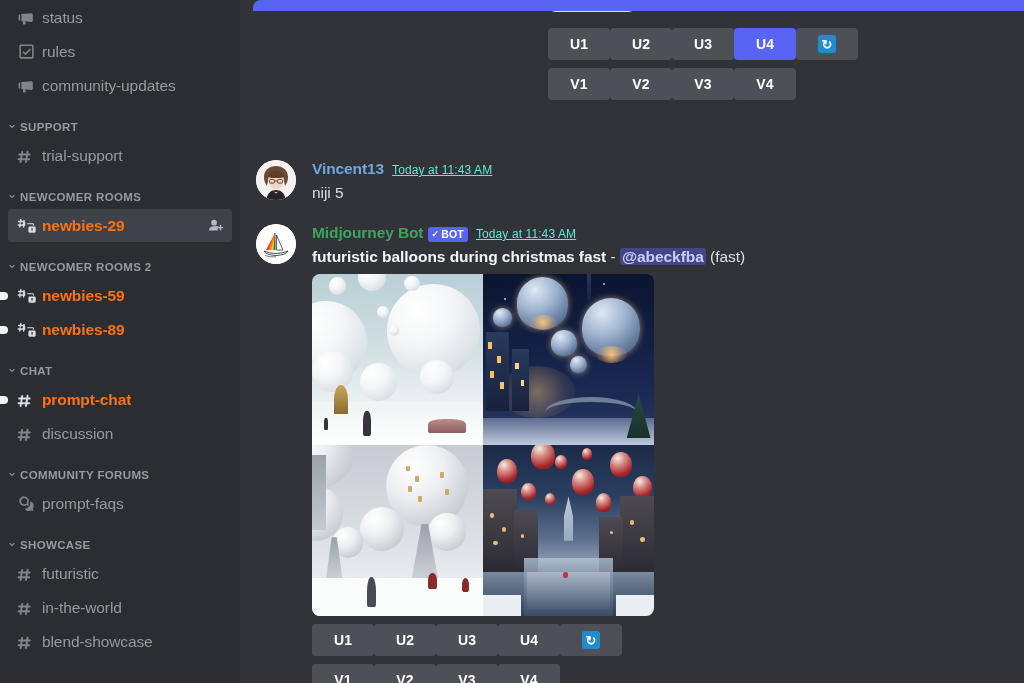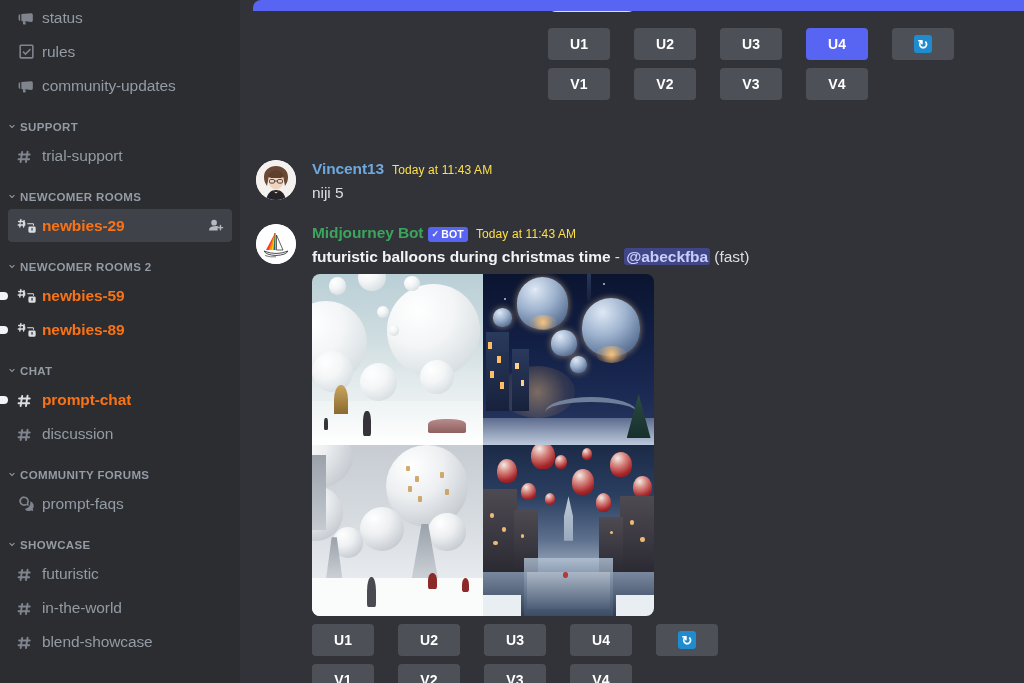--- a/index.html
+++ b/index.html
@@ -117,23 +117,24 @@
     padding: 1px 4px 1px 3px;
     margin-left: 5px;
     height: 15px;
     position: relative;
     top: -1px;
     letter-spacing: 0.2px;
   }
   .botbadge .ck { font-size: 9px; margin-right: 2px; }
   .mtime {
     font-size: 12px;
-    color: #fde047;
+    color: #5eead4;
     margin-left: 8px;
     letter-spacing: 0.1px;
+    text-decoration: underline;
   }
   .mtext {
     font-size: 15.5px;
     color: #dbdee1;
     line-height: 21px;
     letter-spacing: -0.05px;
   }
   .mtext.bold { font-weight: 700; color: #f2f3f5; }
   .mention {
     background: rgba(88,101,242,0.42);
@@ -187,21 +188,21 @@
   
   .q4 { background: linear-gradient(#1b2a47 0%, #2b3f61 30%, #5c6f8c 55%, #8c9bb0 68%, #2e3e56 100%); }
   .q4 .rb { position:absolute; border-radius:50% 50% 42% 42%;
     background: radial-gradient(circle at 35% 25%, #f2ece6 0%, #d98d86 30%, #a8262a 70%, #6d1519 100%); }
   .q4 .bld { position:absolute; background: linear-gradient(#4e4a52, #2b2a33); }
   .q4 .lite { position:absolute; background:#ffc878; border-radius:50%; opacity:.9; }
   .q4 .canal { position:absolute; left:24%; right:24%; bottom:0; height:34%;
     background: linear-gradient(rgba(180,196,214,.8), rgba(60,76,102,.95)); }
 
   
-  .btnrow { display: flex; gap: 24px; margin-top: 8px; }
+  .btnrow { display: flex; gap: 0; margin-top: 8px; }
   .mjbtn {
     width: 62px; height: 32px;
     background: #4e5058;
     border-radius: 4px;
     display: flex; align-items: center; justify-content: center;
     color: #ffffff;
     font-size: 14px;
     font-weight: 600;
     cursor: pointer;
     border: none;
@@ -468,21 +469,21 @@
         <div class="mhead">
           <span class="mauthor" style="color:#3ba55d">Midjourney Bot</span>
           <span class="botbadge">
             <span class="ck">✓</span>
             <span>BOT</span>
           </span>
           <span class="mtime">Today at 11:43 AM</span>
         </div>
 
         <div class="mtext bold">
-          <span>futuristic balloons during christmas time</span><span class="dash">&nbsp;</span><span class="dash">-</span><span class="dash">&nbsp;</span><span class="mention">@abeckfba</span><span class="paren">&nbsp;</span><span class="paren">(fast)</span>
+          <span>futuristic balloons during christmas fast</span><span class="dash">&nbsp;</span><span class="dash">-</span><span class="dash">&nbsp;</span><span class="mention">@abeckfba</span><span class="paren">&nbsp;</span><span class="paren">(fast)</span>
         </div>
 
         <div class="grid">
 
           <div class="cell q1">
             <div class="sun" style="left:-16%; top:16%; width:48%; height:48%;"></div>
             <div class="sun" style="left:44%; top:6%; width:54%; height:54%;"></div>
             <div class="sun" style="left:27%; top:-6%; width:16%; height:16%;"></div>
             <div class="sun" style="left:10%; top:2%; width:10%; height:10%;"></div>
             <div class="sun" style="left:54%; top:1%; width:9%; height:9%;"></div>

